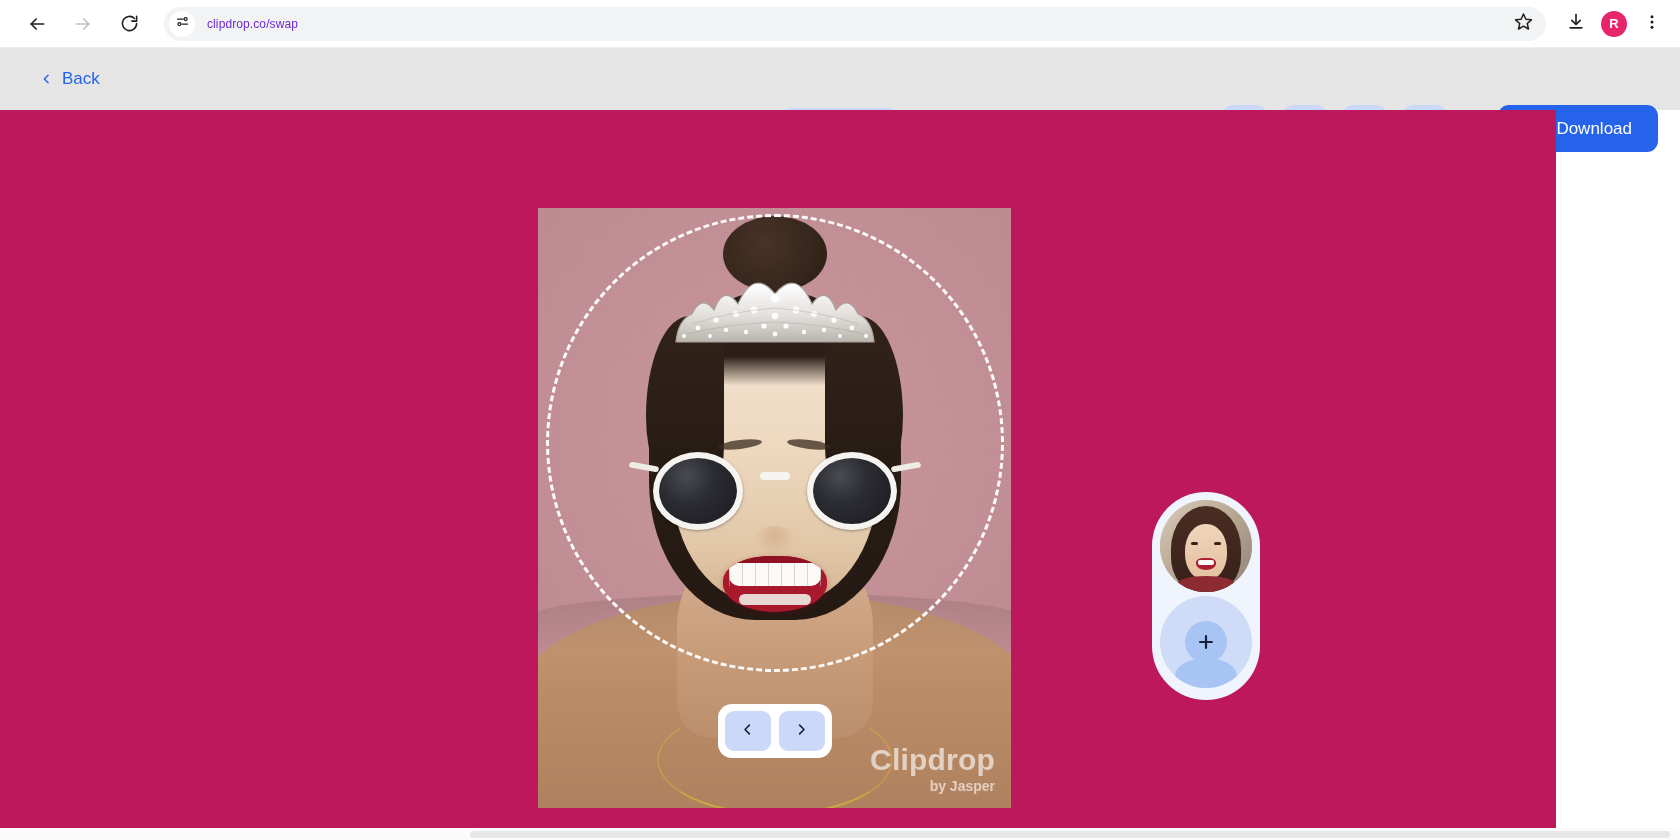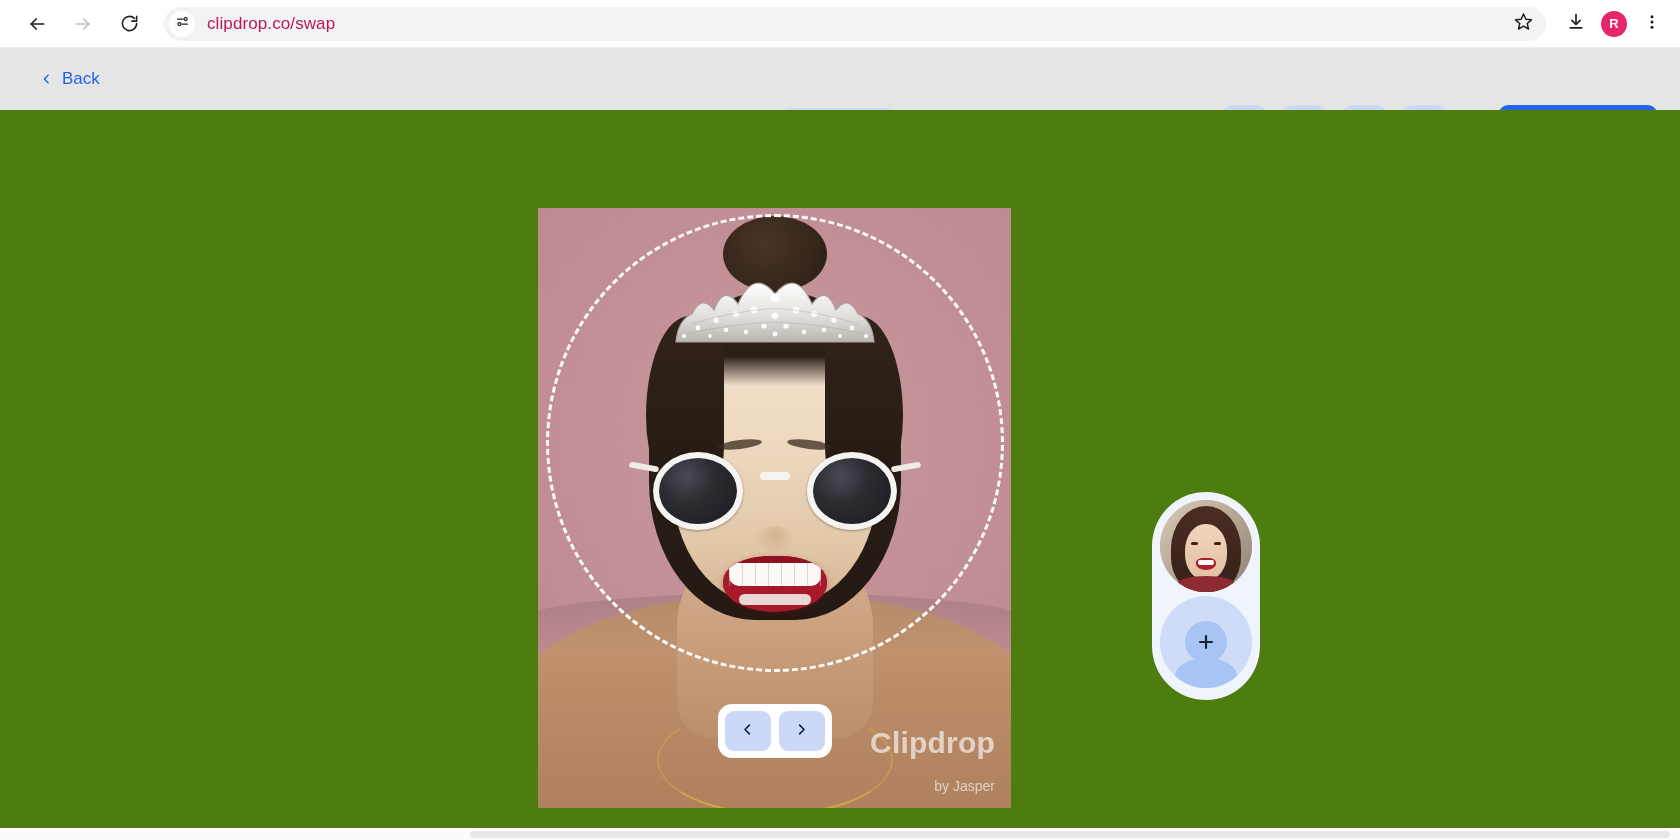--- a/index.html
+++ b/index.html
@@ -62,22 +62,22 @@
     background: #ffffff;
     display: flex;
     align-items: center;
     justify-content: center;
     flex: 0 0 auto;
     cursor: pointer;
   }
 
   .url-text {
     margin-left: 12px;
-    font-size: 17px;
-    color: #be185d;
+    font-size: 12px;
+    color: #6d28d9;
     letter-spacing: 0.1px;
     white-space: nowrap;
     flex: 1 1 auto;
     cursor: text;
   }
 
   .star-btn {
     width: 30px;
     height: 30px;
     margin-right: 4px;
@@ -195,23 +195,23 @@
     gap: 12px;
     padding: 0 26px;
     font-size: 17px;
     font-weight: 500;
     cursor: pointer;
   }
 
   
   .canvas {
     position: relative;
-    width: 1680px;
+    width: 1556px;
     height: 730px;
-    background: #4d7c0f;
+    background: #be185d;
   }
 
   .photo-frame {
     position: absolute;
     left: 538px;
     top: 98px;
     width: 473px;
     height: 600px;
     overflow: hidden;
     background: #c49196;
@@ -490,22 +490,22 @@
     pointer-events: none;
     line-height: 1.05;
   }
   .watermark .wm-main {
     font-size: 30px;
     font-weight: 700;
     letter-spacing: .2px;
   }
   .watermark .wm-sub {
     font-size: 14px;
-    font-weight: 400;
-    margin-top: 21px;
+    font-weight: 700;
+    margin-top: 4px;
   }
 
   .img-nav {
     position: absolute;
     left: 50%;
     bottom: 50px;
     transform: translateX(-50%);
     display: flex;
     gap: 8px;
     background: #ffffff;

